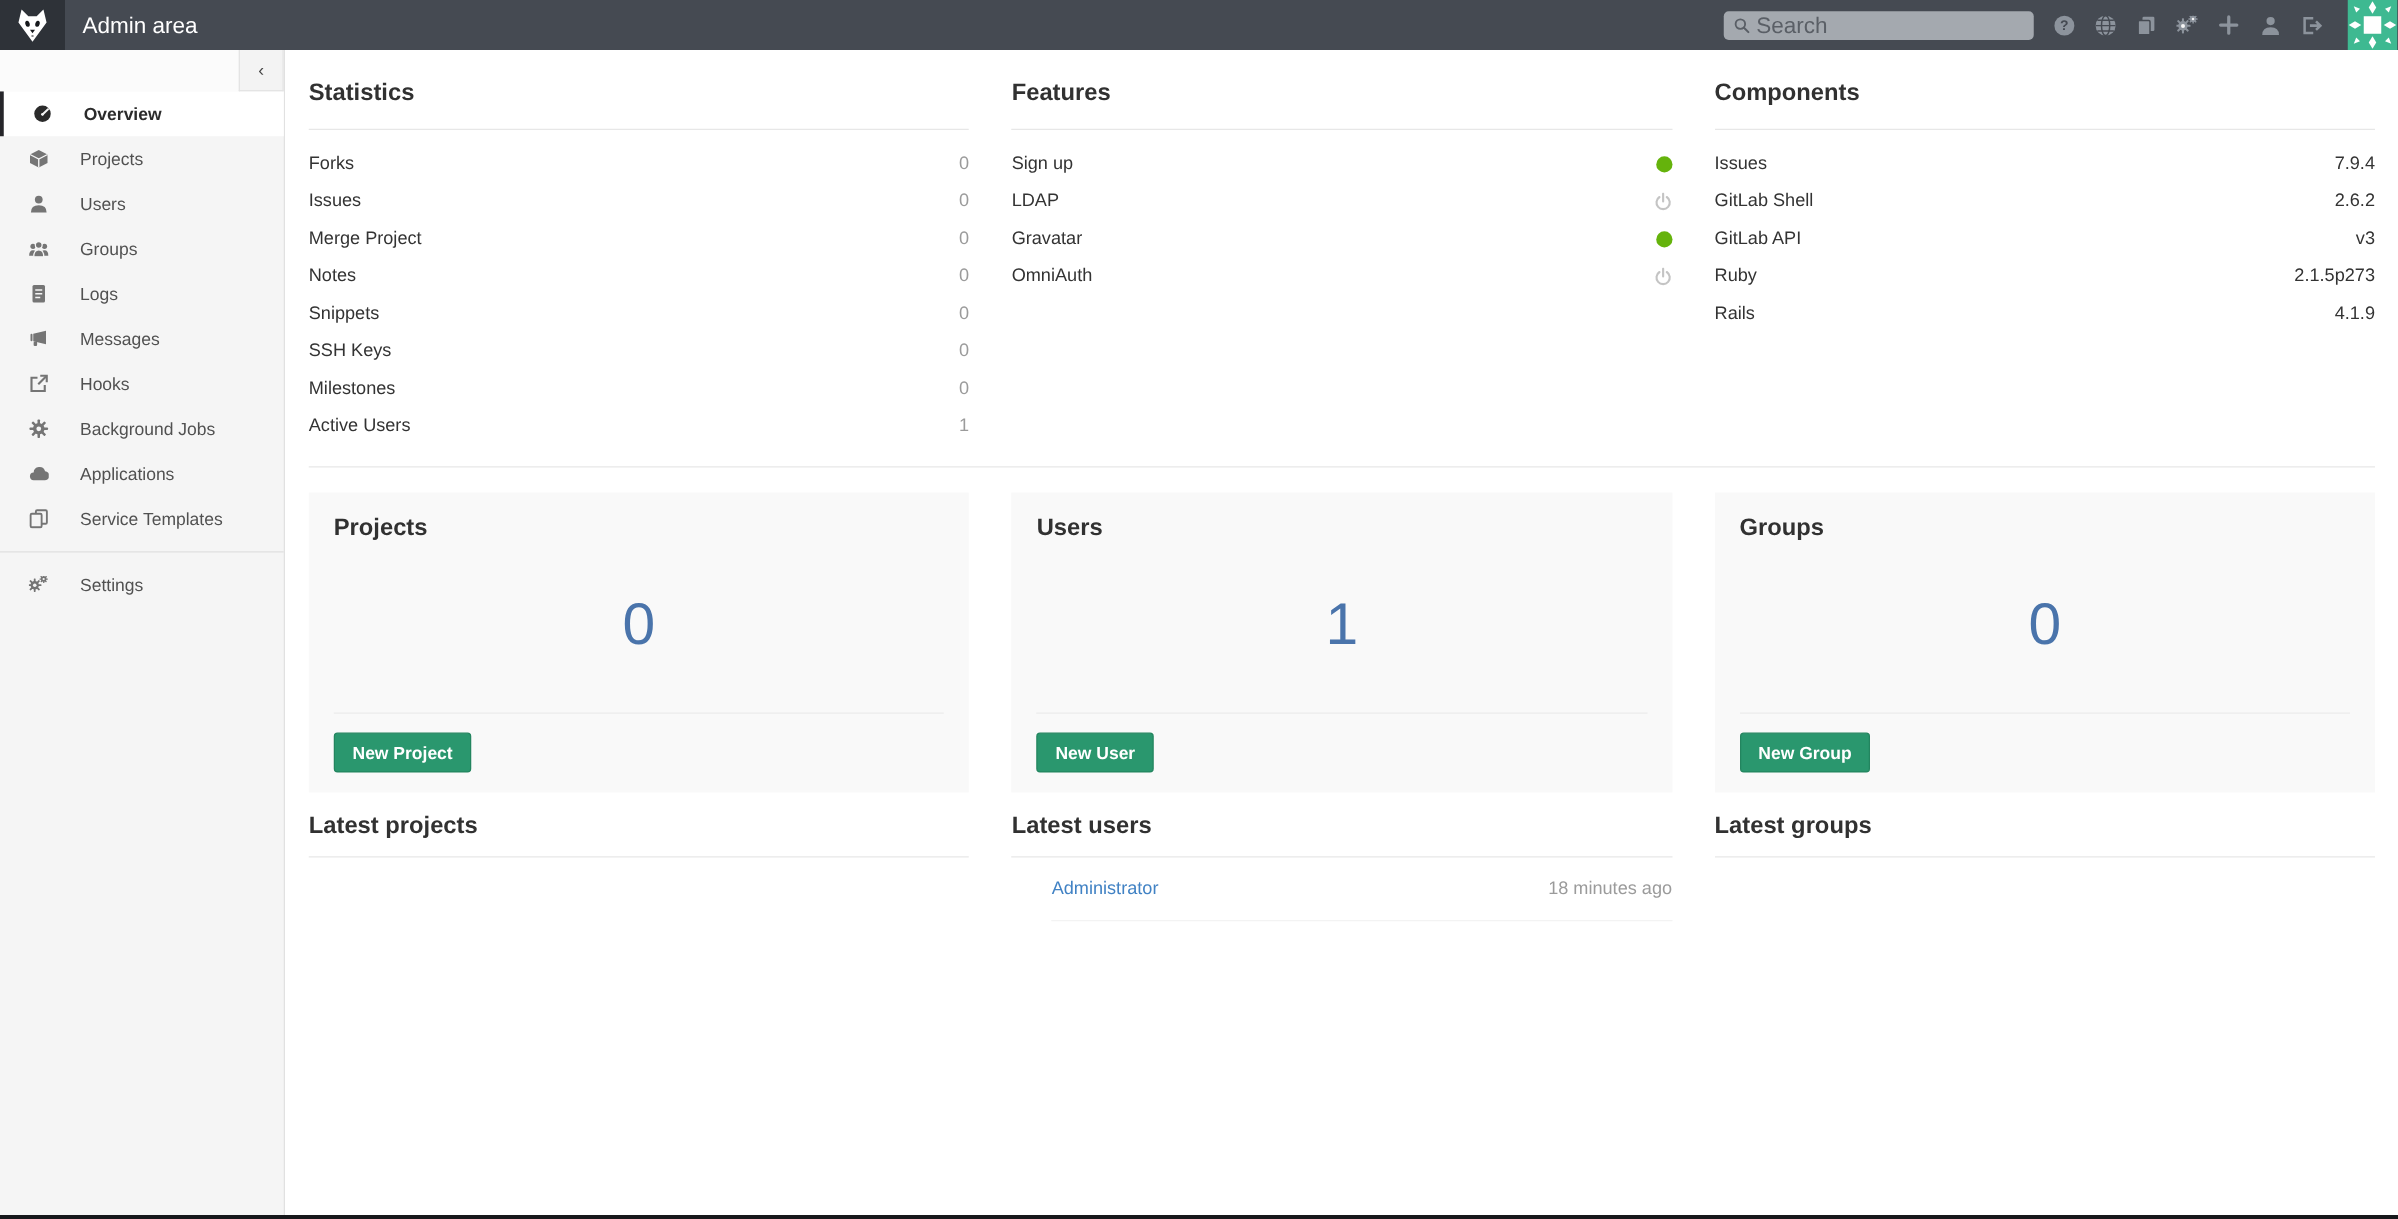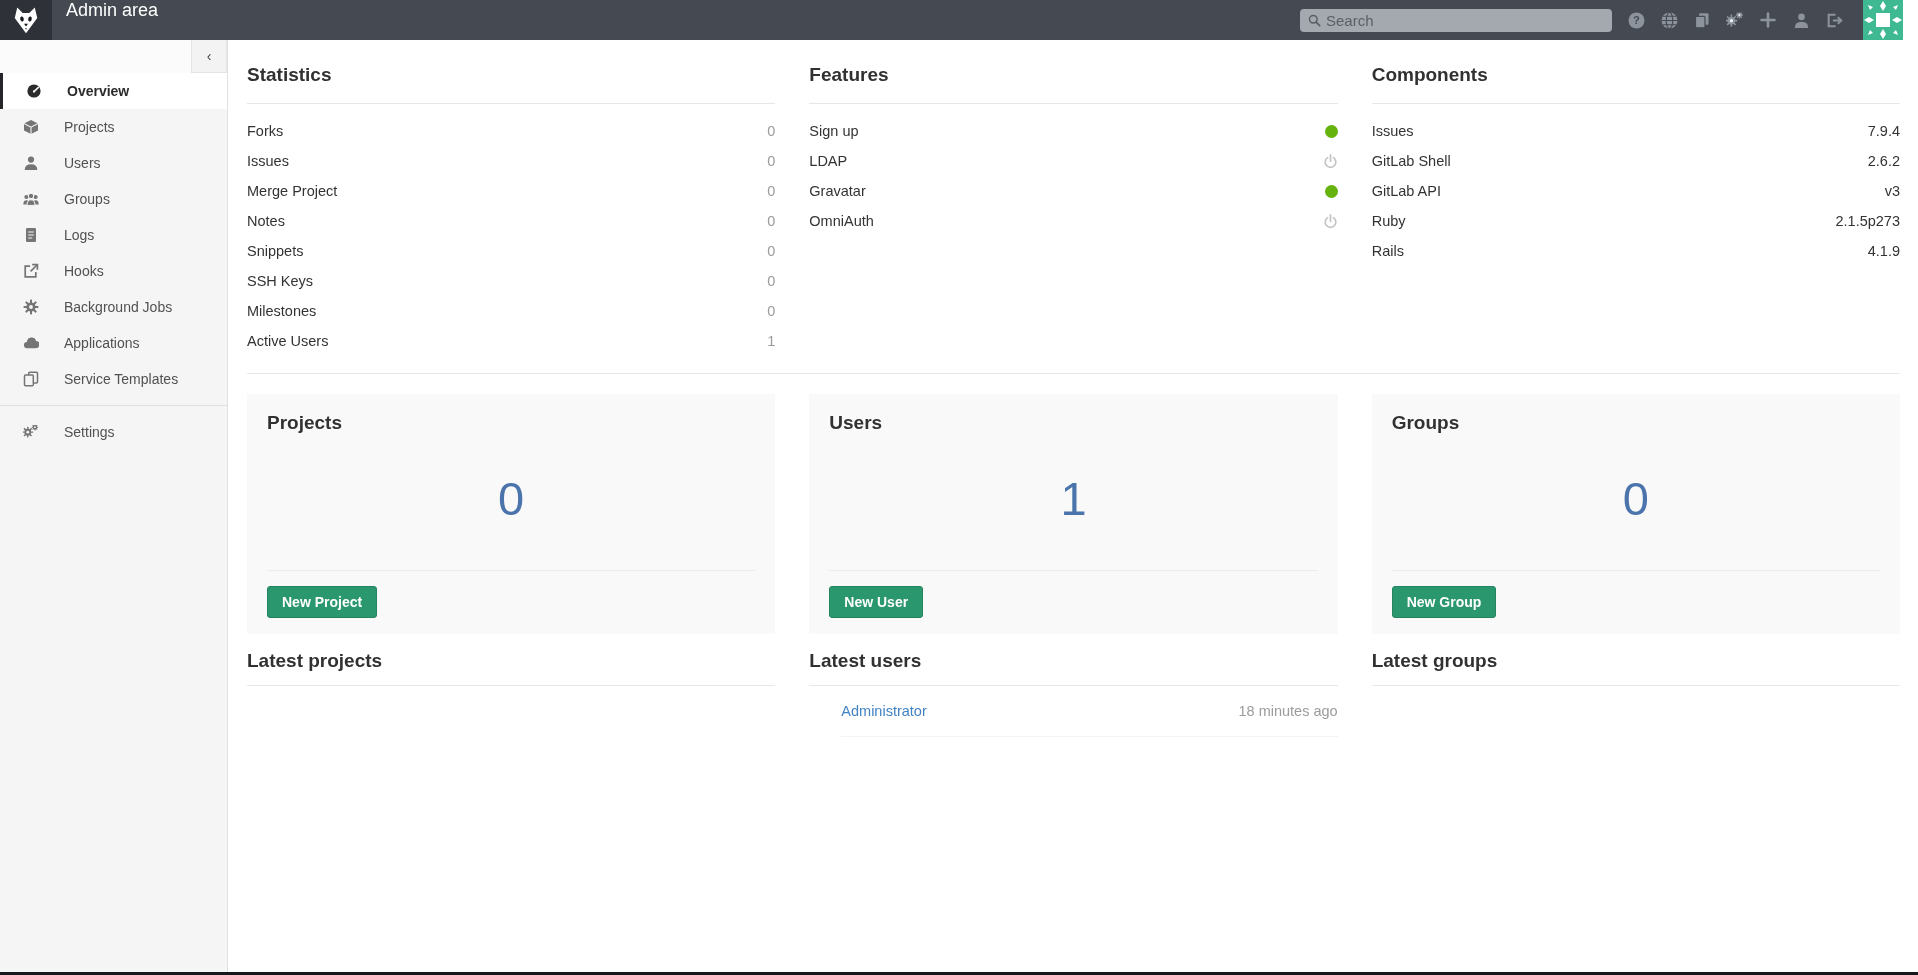--- a/index.html
+++ b/index.html
@@ -6,34 +6,34 @@
   html,body { margin:0; padding:0; }
   body {
     width:1918px; height:975px; overflow:hidden;
     background:#ffffff;
     font-family:"Liberation Sans","DejaVu Sans",sans-serif;
     font-size:14px; color:#333;
   }
 
   
   .topbar {
-    position:fixed; top:0; left:0; right:15px; height:40px;
-    background:#454a52; display:flex; align-items:flex-start; z-index:20;
+    position:fixed; top:0; left:0; right:0; height:40px;
+    background:#454a52; display:flex; align-items:center; z-index:20;
   }
   .logo-box {
     width:52px; height:40px; background:#2e3238;
     display:flex; align-items:center; justify-content:center; flex:0 0 auto;
     cursor:pointer;
   }
   .app-title { color:#fff; font-size:18px; font-weight:500; margin-left:14px; }
   .topbar-right { margin-left:auto; display:flex; align-items:center; }
   .search-wrap { position:relative; }
   .search-wrap input {
-    width:312px; height:23px; border:none; border-radius:4px;
-    background:#a4a9af; padding:0 8px 0 26px; font-size:15px; color:#2f3338;
+    width:248px; height:23px; border:none; border-radius:4px;
+    background:#a4a9af; padding:0 8px 0 26px; font-size:18px; color:#2f3338;
     font-family:"Liberation Sans","DejaVu Sans",sans-serif; outline:none;
   }
   .search-wrap input::placeholder { color:#5a5f66; opacity:1; }
   .search-glyph { position:absolute; left:8px; top:5px; }
   .hicon {
     width:18px; height:18px; margin-left:15px; display:inline-flex;
     align-items:center; justify-content:center; cursor:pointer;
   }
   .hicon svg { display:block; }
   .avatar { width:40px; height:40px; margin-left:20px; cursor:pointer; flex:0 0 auto; }
@@ -305,20 +305,26 @@
       <span class="lbl">Groups</span>
     </a>
     <a class="nav-item">
       <svg class="icn" viewBox="0 0 16 16">
           <use href="#i-file"></use>
         </svg>
       <span class="lbl">Logs</span>
     </a>
     <a class="nav-item">
       <svg class="icn" viewBox="0 0 16 16">
+          <use href="#i-bullhorn"></use>
+        </svg>
+      <span class="lbl">Messages</span>
+    </a>
+    <a class="nav-item">
+      <svg class="icn" viewBox="0 0 16 16">
           <use href="#i-external"></use>
         </svg>
       <span class="lbl">Hooks</span>
     </a>
     <a class="nav-item">
       <svg class="icn" viewBox="0 0 16 16">
           <use href="#i-gear"></use>
         </svg>
       <span class="lbl">Background Jobs</span>
     </a>

